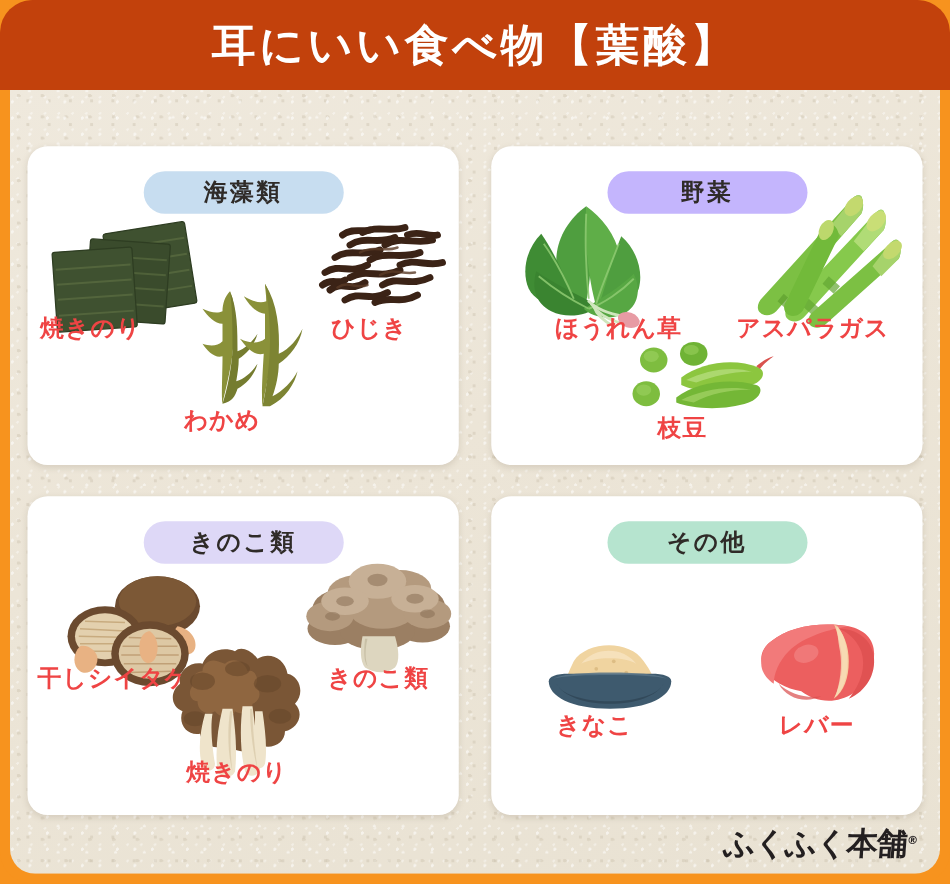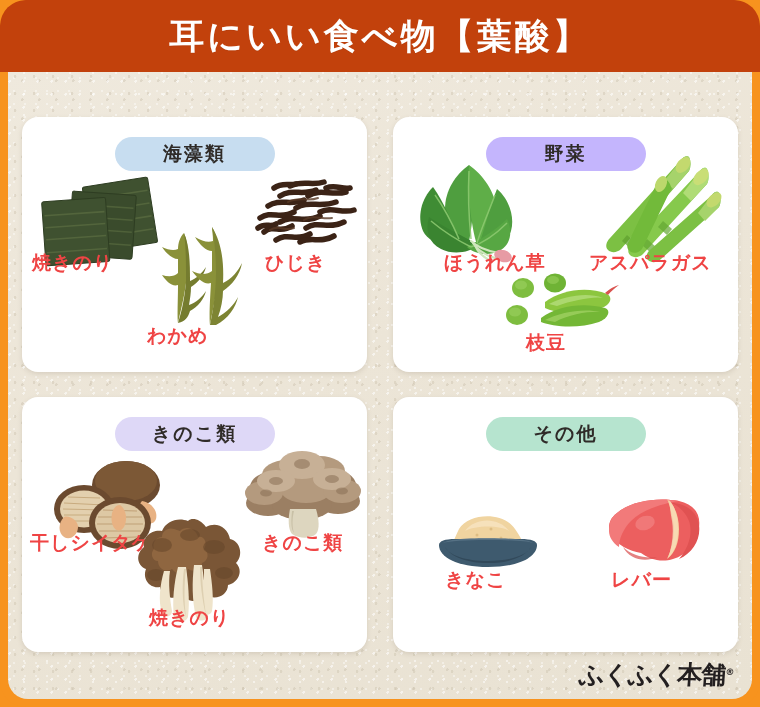--- a/index.html
+++ b/index.html
@@ -380,21 +380,21 @@
         <svg width="100" height="78" viewBox="0 0 100 78">
           <path d="M12 18 C26 6 52 2 74 6 C88 9 96 18 94 32 C92 48 82 60 68 64 C56 68 44 64 36 58 C24 56 12 50 6 40 C2 32 4 24 12 18 Z" fill="#ec5f5f"></path>
           <path d="M12 18 C26 6 52 2 74 6 C60 8 38 14 26 26 C18 34 14 44 14 52 C8 48 4 42 4 36 C4 28 6 22 12 18 Z" fill="#f27a7a"></path>
           <path d="M66 8 C80 8 92 16 94 30 C96 44 88 58 74 64 C84 52 88 38 84 26 C80 16 72 10 66 8 Z" fill="#e05252"></path>
           <path d="M62 4 C70 10 74 22 74 34 C74 48 70 58 62 64 C68 52 70 38 68 26 C66 16 64 8 62 4 Z" fill="#f6cfa0"></path>
           <path d="M64 5 C70 11 73 22 73 34 C73 46 70 57 63 63 C67 52 69 38 67 26 C65 16 65 9 64 5 Z" fill="#f8dcb8" opacity=".8"></path>
           <ellipse cx="40" cy="28" rx="10" ry="7" fill="#f48d8d" opacity=".55" transform="rotate(-18 40 28)"></ellipse>
           <path d="M18 52 C26 60 40 64 52 62 C40 68 24 64 18 52 Z" fill="#d94b4b" opacity=".7"></path>
         </svg>
       </div>
-      <div class="lbl" style="left:218px;top:170px;">レバー</div>
+      <div class="lbl" style="left:230px;top:170px;">レバー</div>
     </div>
 
   </div>
 
   <div class="logo">
     <span>ふくふく本舗</span><span class="reg">®</span>
   </div>
 
 </div>
 

